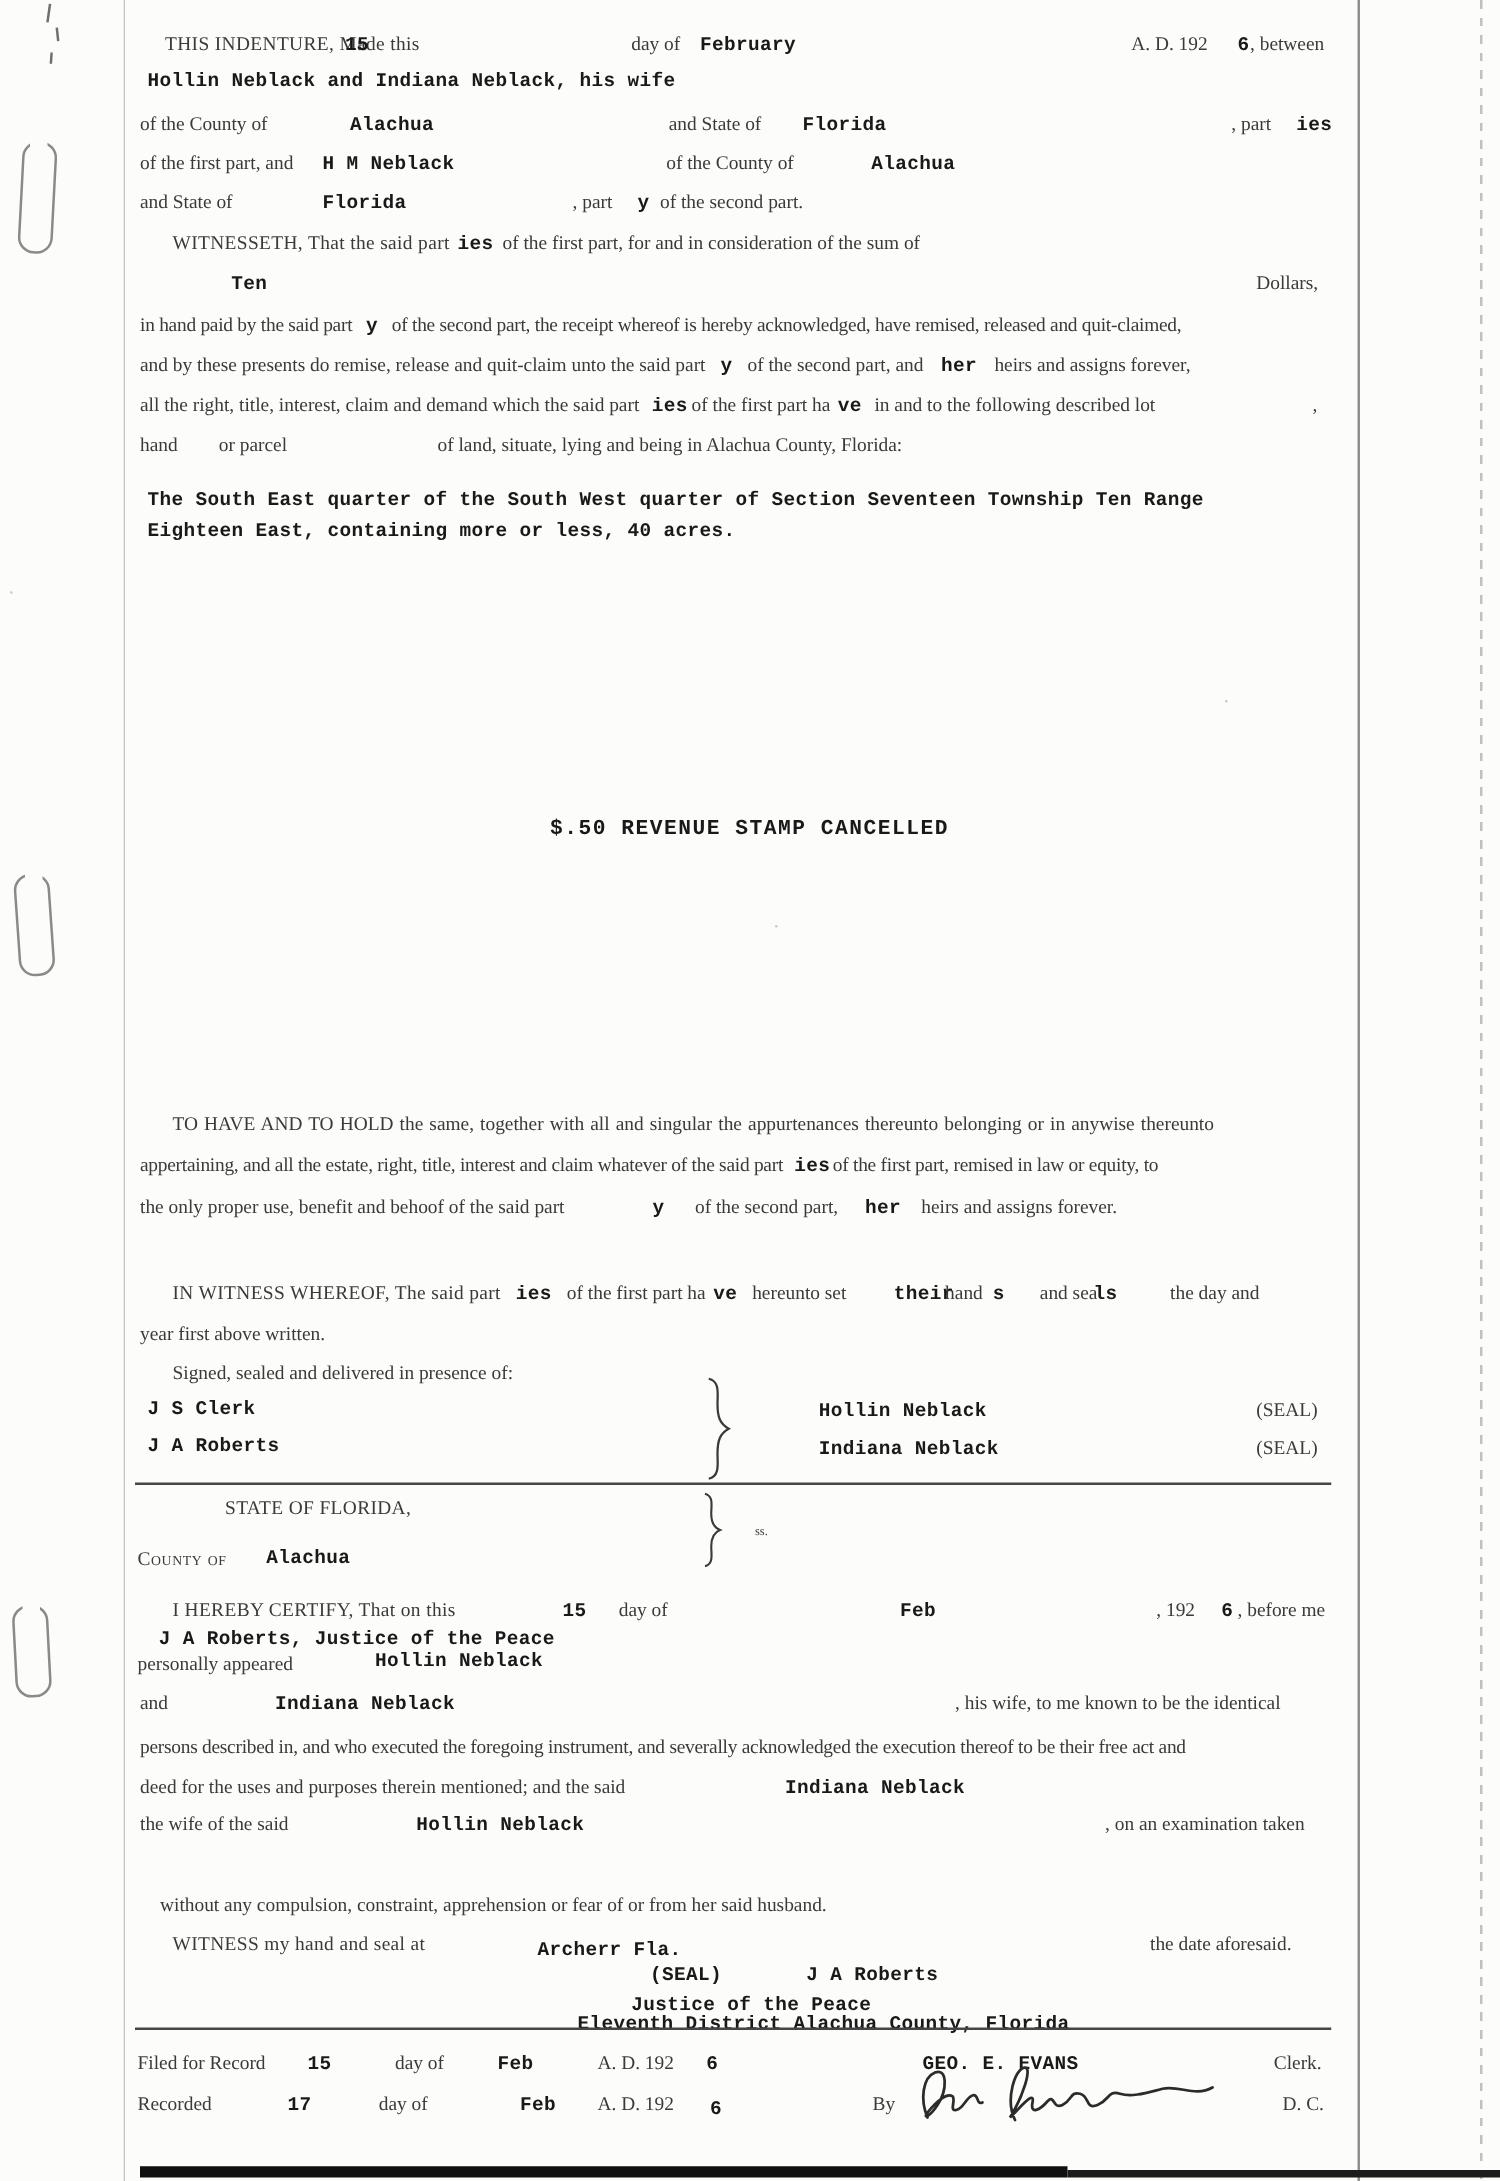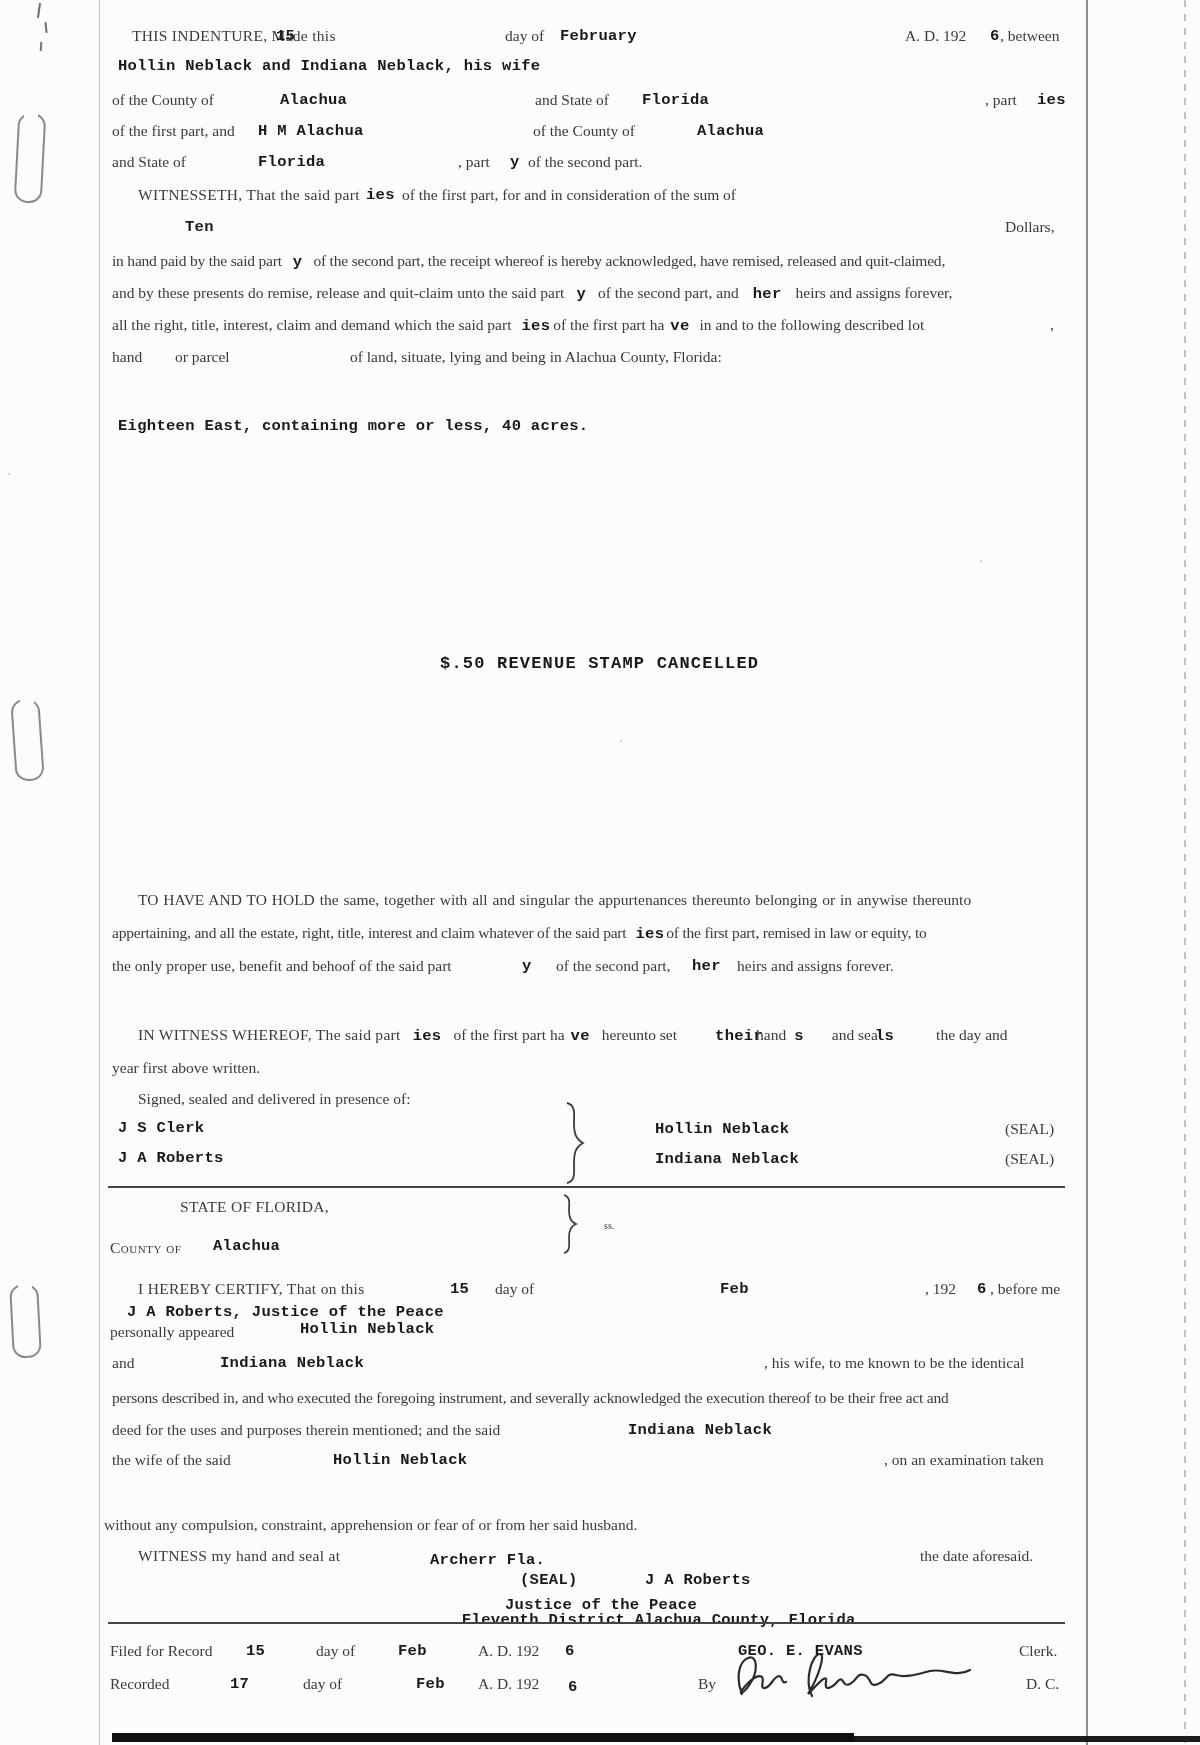--- a/index.html
+++ b/index.html
@@ -63,21 +63,21 @@
     <span class="p abs" style="left:0">of the County of</span>
     <span class="t abs" style="left:168px">Alachua</span>
     <span class="p abs" style="left:423px">and State of</span>
     <span class="t abs" style="left:530px">Florida</span>
     <span class="p abs" style="left:873px">, part</span>
     <span class="t abs" style="left:925px">ies</span>
   </div>
 
   <div class="line" style="left:112px;top:121px;width:952px">
     <span class="p abs" style="left:0">of the first part, and</span>
-    <span class="t abs" style="left:146px">H M Alachua</span>
+    <span class="t abs" style="left:146px">H M Neblack</span>
     <span class="p abs" style="left:421px">of the County of</span>
     <span class="t abs" style="left:585px">Alachua</span>
   </div>
 
   <div class="line" style="left:112px;top:152px;width:952px">
     <span class="p abs" style="left:0">and State of</span>
     <span class="t abs" style="left:146px">Florida</span>
     <span class="p abs" style="left:346px">, part</span>
     <span class="t abs" style="left:398px">y</span>
     <span class="p abs" style="left:416px">of the second part.</span>
@@ -103,20 +103,23 @@
   <div class="line" style="left:112px;top:315px;width:952px">
     <span class="p">all the right, title, interest, claim and demand which the said part</span><span class="t" style="margin:0 3px 0 10px">ies</span><span class="p">of the first part ha</span><span class="t" style="margin:0 10px 0 6px">ve</span><span class="p">in and to the following described lot</span>
     <span class="p abs" style="left:938px">,</span>
   </div>
   <div class="line" style="left:112px;top:347px;width:952px">
     <span class="p abs" style="left:0">hand</span>
     <span class="p abs" style="left:63px">or parcel</span>
     <span class="p abs" style="left:238px">of land, situate, lying and being in Alachua County, Florida:</span>
   </div>
 
+  <div class="line" style="left:118px;top:390px">
+    <span class="t">The South East quarter of the South West quarter of Section Seventeen Township Ten Range</span>
+  </div>
   <div class="line" style="left:118px;top:415px">
     <span class="t">Eighteen East, containing more or less, 40 acres.</span>
   </div>
 
   <div class="line" style="left:440px;top:653px">
     <span class="t tlg">$.50 REVENUE STAMP CANCELLED</span>
   </div>
 
   <div class="line" style="left:112px;top:890px;word-spacing:1px">
     <span class="p" style="margin-left:26px">TO HAVE AND TO HOLD the same, together with all and singular the appurtenances thereunto belonging or in anywise thereunto</span>
@@ -204,21 +207,21 @@
   </div>
   <div class="line" style="left:112px;top:1420px;width:952px">
     <span class="p abs" style="left:0">deed for the uses and purposes therein mentioned; and the said</span>
     <span class="t abs" style="left:516px">Indiana Neblack</span>
   </div>
   <div class="line" style="left:112px;top:1450px;width:952px">
     <span class="p abs" style="left:0">the wife of the said</span>
     <span class="t abs" style="left:221px">Hollin Neblack</span>
     <span class="p abs" style="left:772px">, on an examination taken</span>
   </div>
-  <div class="line" style="left:104px;top:1515px">
+  <div class="line" style="left:128px;top:1515px">
     <span class="p">without any compulsion, constraint, apprehension or fear of or from her said husband.</span>
   </div>
   <div class="line" style="left:112px;top:1546px;width:952px">
     <span class="p abs cap" style="left:26px">WITNESS my hand and seal at</span>
     <span class="t abs" style="left:318px;top:4px">Archerr Fla.</span>
     <span class="p abs" style="left:808px">the date aforesaid.</span>
   </div>
   <div class="line" style="left:112px;top:1570px;width:952px">
     <span class="t abs" style="left:408px">(SEAL)</span>
     <span class="t abs" style="left:533px">J A Roberts</span>

